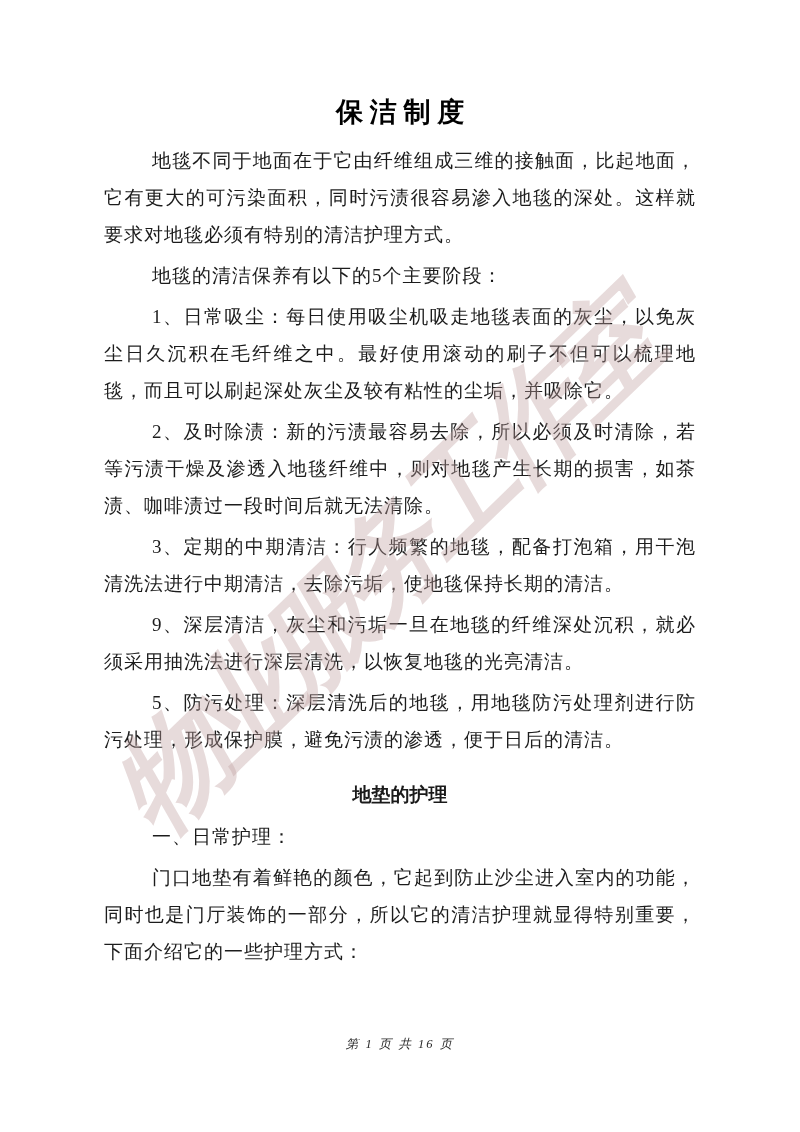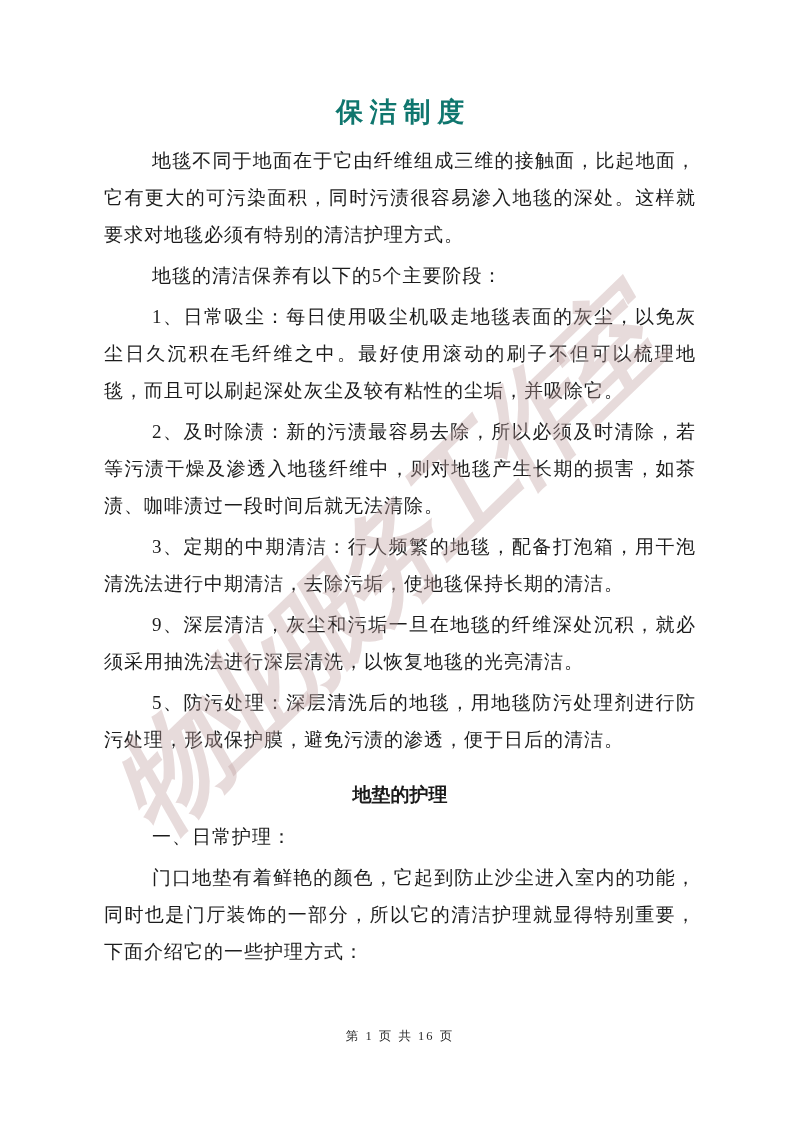--- a/index.html
+++ b/index.html
@@ -20,21 +20,21 @@
     position: relative;
     padding: 0 100px;
     z-index: 1;
   }
   .doc-title {
     margin: 96px 0 0 0;
     text-align: center;
     font-size: 27px;
     line-height: 32px;
     font-weight: bold;
-    color: #0f766e;
+    color: #000000;
     white-space: pre;
   }
   .section-heading {
     margin: 44px 0 0 0;
     text-align: center;
     font-size: 19px;
     line-height: 22px;
     font-weight: bold;
     color: #1a1a1a;
   }
@@ -71,27 +71,28 @@
     font-weight: bold;
     color: rgba(193, 160, 160, 0.38);
     z-index: 2;
     pointer-events: none;
     user-select: none;
   }
   .footer {
     position: absolute;
     left: 0;
     right: 0;
-    bottom: 89px;
+    bottom: 81px;
     text-align: center;
     font-size: 12.5px;
     line-height: 14px;
     letter-spacing: 2px;
     color: #2a2a2a;
     z-index: 1;
+    font-style: italic;
   }
 </style>
 </head>
 <body>
 
 <div class="page">
 
   <div class="watermark">物业服务工作室</div>
 
   <div class="content">

